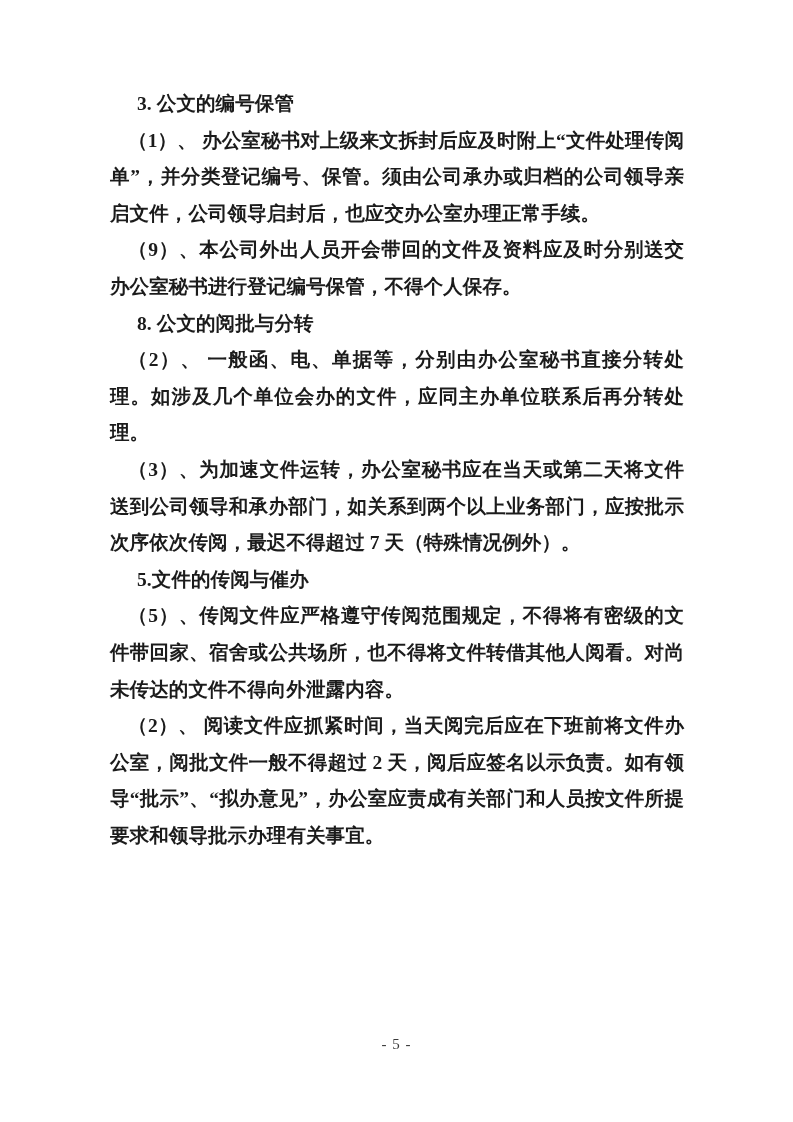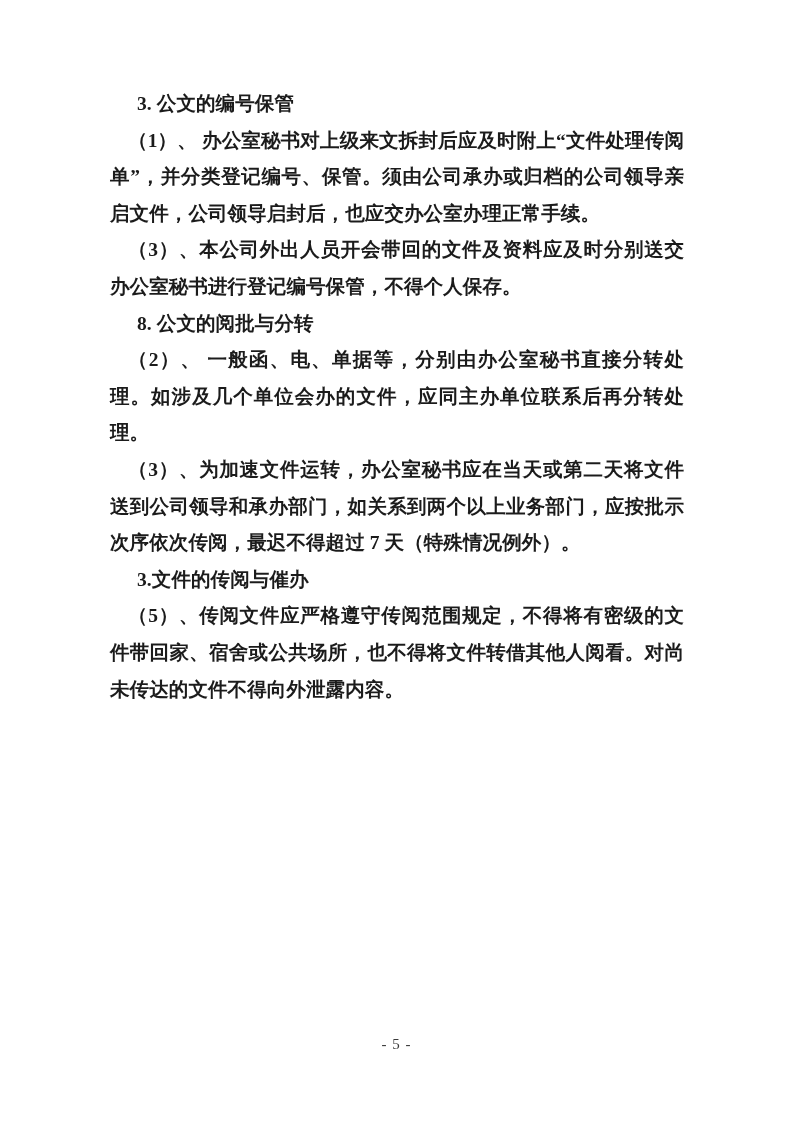--- a/index.html
+++ b/index.html
@@ -68,23 +68,24 @@
   }
 </style>
 </head>
 <body>
 
 <div class="page">
 
   <div class="content">
       <p class="para heading">3. 公文的编号保管</p>
       <p class="para item">（1）、 办公室秘书对上级来文拆封后应及时附上“文件处理传阅单”，并分类登记编号、保管。须由公司承办或归档的公司领导亲启文件，公司领导启封后，也应交办公室办理正常手续。</p>
-      <p class="para item">（3）、本公司外出人员开会带回的文件及资料应及时分别送交办公室秘书进行登记编号保管，不得个人保存。</p>
+      <p class="para item">（9）、本公司外出人员开会带回的文件及资料应及时分别送交办公室秘书进行登记编号保管，不得个人保存。</p>
       <p class="para heading">8. 公文的阅批与分转</p>
       <p class="para item">（2）、 一般函、电、单据等，分别由办公室秘书直接分转处理。如涉及几个单位会办的文件，应同主办单位联系后再分转处理。</p>
       <p class="para item">（3）、为加速文件运转，办公室秘书应在当天或第二天将文件送到公司领导和承办部门，如关系到两个以上业务部门，应按批示次序依次传阅，最迟不得超过 7 天（特殊情况例外）。</p>
-      <p class="para heading">3.文件的传阅与催办</p>
+      <p class="para heading">5.文件的传阅与催办</p>
       <p class="para item">（5）、传阅文件应严格遵守传阅范围规定，不得将有密级的文件带回家、宿舍或公共场所，也不得将文件转借其他人阅看。对尚未传达的文件不得向外泄露内容。</p>
+      <p class="para item">（2）、 阅读文件应抓紧时间，当天阅完后应在下班前将文件办公室，阅批文件一般不得超过 2 天，阅后应签名以示负责。如有领导“批示”、“拟办意见”，办公室应责成有关部门和人员按文件所提要求和领导批示办理有关事宜。</p>
     </div>
 
   <div class="footer">- 5 -</div>
 
 </div>
 
 </body></html>

